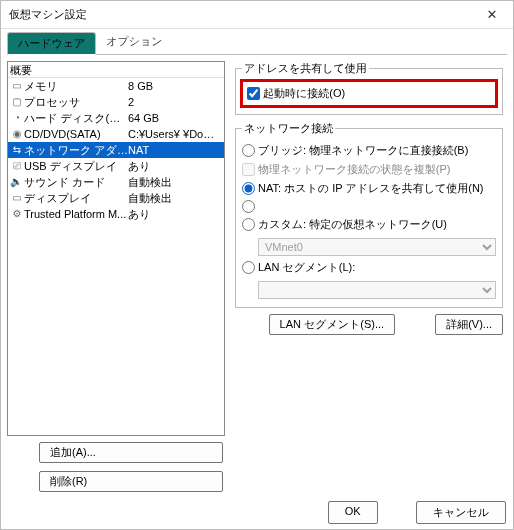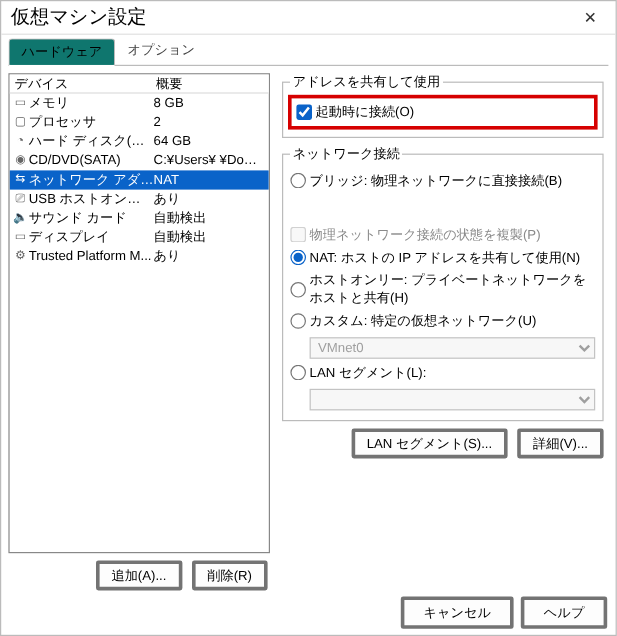--- a/index.html
+++ b/index.html
@@ -15,21 +15,21 @@
     border: 1px solid #bbb;
   }
   .titlebar {
     height: 28px;
     display: flex;
     align-items: center;
     padding: 0 8px;
     border-bottom: 1px solid #e0e0e0;
     position: relative;
   }
-  .titlebar .title { font-size: 16px; }
+  .titlebar .title { font-size: 11px; }
   .titlebar .close {
     position: absolute;
     right: 6px;
     top: 3px;
     width: 30px;
     height: 22px;
     text-align: center;
     font-size: 13px;
     line-height: 22px;
     color: #333;
@@ -97,27 +97,29 @@
   .left .row.selected {
     background: #0a63c9;
     color: #fff;
   }
   .left .row.selected .icon { color: #fff; }
   .left-buttons {
     display: flex;
     justify-content: flex-end;
     gap: 8px;
     padding: 6px 2px 0 0;
+    flex-direction: column;
   }
   .btn {
-    border: 3px solid #737373;
+    border: 1px solid #737373;
     background: #fdfdfd;
     padding: 2px 10px;
     font-size: 11px;
     border-radius: 2px;
+    margin-left: 32px;
   }
   .right {
     flex: 1;
     padding: 4px 4px 0 6px;
   }
   fieldset {
     border: 1px solid #bbb;
     margin: 2px 0 6px 0;
     padding: 5px 6px 6px 6px;
     font-size: 11px;
@@ -134,21 +136,21 @@
   .highlight {
     border: 3px solid #d60000;
     padding: 2px 4px;
     margin: -2px -2px 0 -2px;
   }
   input[type="checkbox"], input[type="radio"] {
     width: 13px; height: 13px; margin: 0;
   }
   input[type="checkbox"] { accent-color: #0a63c9; }
   input[type="radio"] { accent-color: #0a63c9; }
-  .disabled { color: #8a8a8a; margin-top: 26px; }
+  .disabled { color: #8a8a8a; }
   select {
     width: 100%;
     font-size: 11px;
     padding: 1px 2px;
     border: 1px solid #aaa;
     background: #f4f4f4;
     color: #777;
     margin-top: 2px;
   }
   .right-buttons {
@@ -176,21 +178,20 @@
 
 <div class="tabs">
   <div class="tab active">ハードウェア</div>
   <div class="tab">オプション</div>
 </div>
 
 <div class="body">
   <div class="left">
     <div class="list">
       <div class="header-row">
-        <div class="col-dev">デバイス</div>
         <div class="col-sum">概要</div>
       </div>
       <div id="rows">
           <div class="row">
             <span class="icon">▭</span>
             <span class="dev">メモリ</span>
             <span class="sum">8 GB</span>
           </div>
           <div class="row">
             <span class="icon">▢</span>
@@ -207,21 +208,21 @@
             <span class="dev">CD/DVD(SATA)</span>
             <span class="sum">C:¥Users¥       ¥Downloads¥...</span>
           </div>
           <div class="row selected">
             <span class="icon">⇆</span>
             <span class="dev">ネットワーク アダプタ</span>
             <span class="sum">NAT</span>
           </div>
           <div class="row">
             <span class="icon">⎚</span>
-            <span class="dev">USB ホストオンリー</span>
+            <span class="dev">USB ディスプレイ</span>
             <span class="sum">あり</span>
           </div>
           <div class="row">
             <span class="icon">🔈</span>
             <span class="dev">サウンド カード</span>
             <span class="sum">自動検出</span>
           </div>
           <div class="row">
             <span class="icon">▭</span>
             <span class="dev">ディスプレイ</span>
@@ -260,21 +261,20 @@
       <label class="cbrow indent disabled">
         <input type="checkbox" disabled="" style="">
         <span>物理ネットワーク接続の状態を複製(P)</span>
       </label>
       <label class="radrow">
         <input type="radio" name="net" checked="" style="">
         <span>NAT: ホストの IP アドレスを共有して使用(N)</span>
       </label>
       <label class="radrow">
         <input type="radio" name="net" style="">
-        <span>ホストオンリー: プライベートネットワークをホストと共有(H)</span>
       </label>
       <label class="radrow">
         <input type="radio" name="net" style="">
         <span>カスタム: 特定の仮想ネットワーク(U)</span>
       </label>
       <div class="radrow indent">
         <select disabled="">
           <option>VMnet0</option>
         </select>
       </div>
@@ -290,15 +290,15 @@
     </fieldset>
 
     <div class="right-buttons">
       <div class="btn">LAN セグメント(S)...</div>
       <div class="btn">詳細(V)...</div>
     </div>
   </div>
 </div>
 
 <div class="footer">
+  <div class="btn">OK</div>
   <div class="btn">キャンセル</div>
-  <div class="btn">ヘルプ</div>
 </div>
 
 </body></html>

